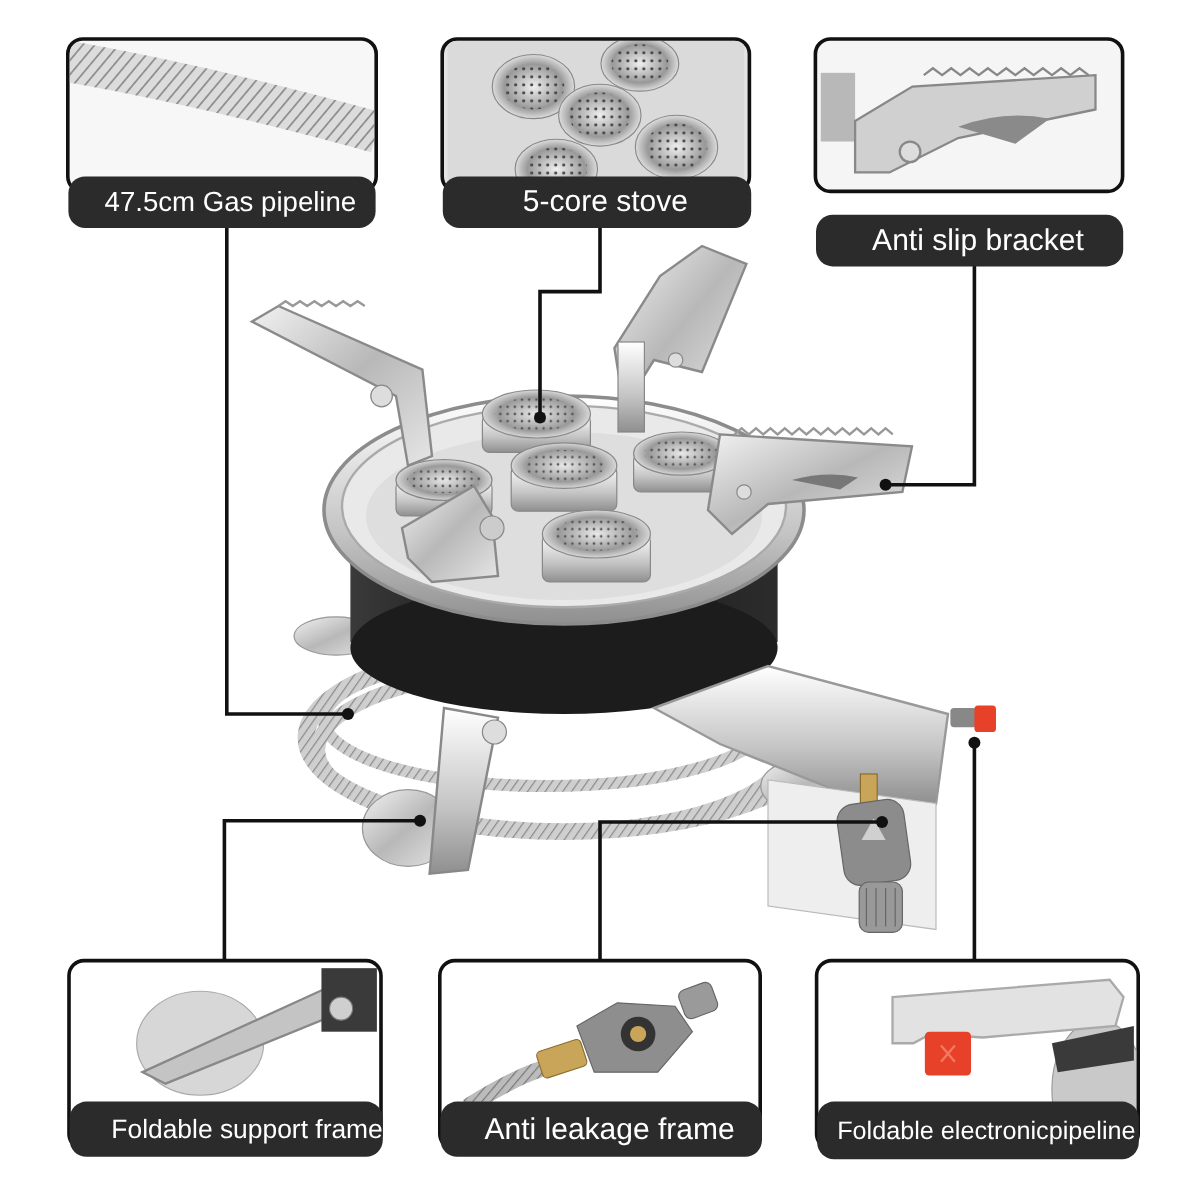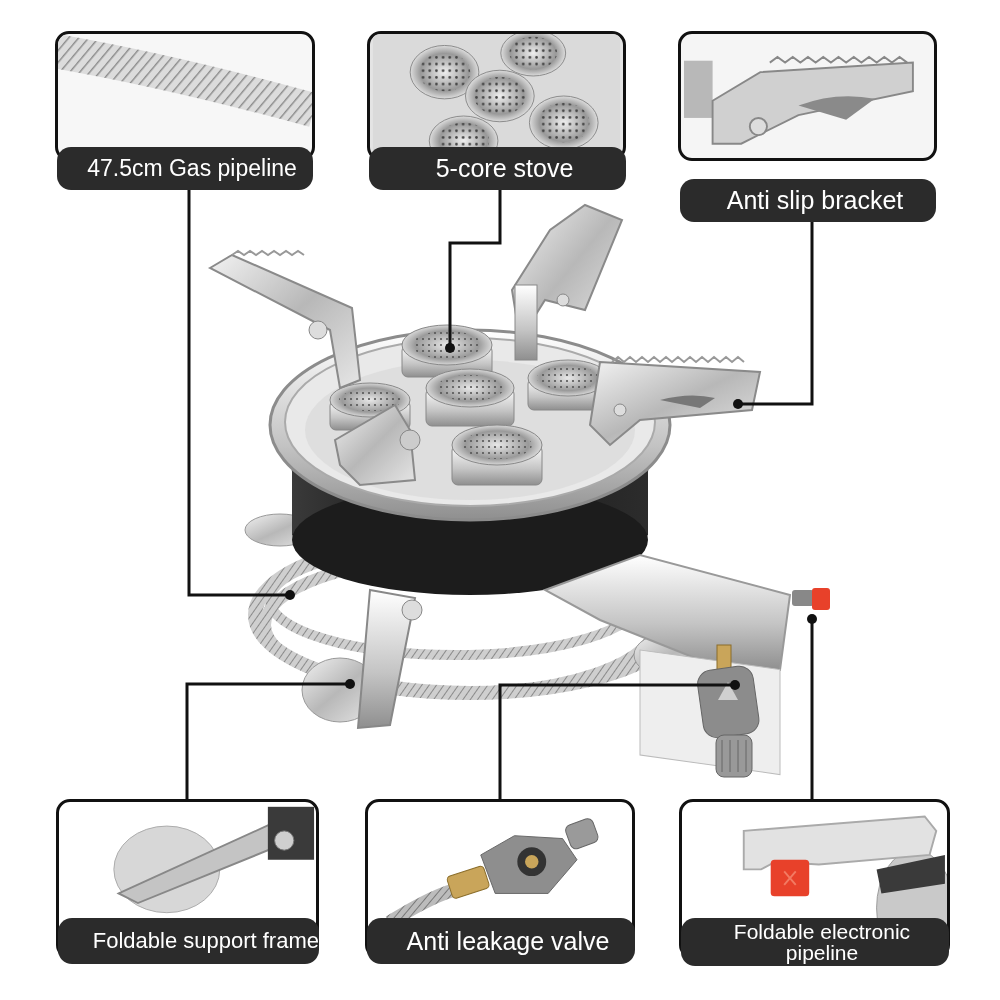--- a/index.html
+++ b/index.html
@@ -251,28 +251,28 @@
     </defs>
     <path d="M20 125 Q60 100 85 92" stroke="url(#braidV)" stroke-width="14" fill="none"></path>
     <rect x="82" y="72" width="40" height="24" rx="4" fill="#c9a55a" stroke="#8a6d2a" transform="rotate(-18 100 84)"></rect>
     <path d="M115 55 L150 35 L200 38 L215 60 L185 95 L130 95 Z" fill="#8e8e8e" stroke="#666"></path>
     <circle cx="168" cy="62" r="15" fill="#333"></circle>
     <circle cx="168" cy="62" r="7" fill="#c9a55a"></circle>
     <rect x="205" y="20" width="30" height="26" rx="6" fill="#9a9a9a" stroke="#666" transform="rotate(-20 220 33)"></rect>
   </svg>
 </div>
 <div class="callout-label" style="left:367px;top:918px;width:268px;height:46px;font-size:25px;z-index:4;">
-  <span>Anti leakage valve</span>
+  <span>Anti leakage frame</span>
 </div>
 
 <div class="callout-box thumb" style="left:679px;top:799px;width:271px;height:160px;z-index:3;background:#ffffff;">
   <svg viewBox="0 0 271 160" width="265" height="154">
     <ellipse cx="240" cy="110" rx="40" ry="60" fill="#c9c9c9" stroke="#999"></ellipse>
     <path d="M200 70 L271 55 L271 85 L205 95 Z" fill="#3a3a3a"></path>
     <polygon points="62,30 250,15 262,30 255,55 140,65 95,62 80,70 62,70" fill="#e2e2e2" stroke="#aaa" stroke-width="2"></polygon>
     <rect x="90" y="60" width="40" height="38" rx="4" fill="#e8412a"></rect>
     <path d="M104 72 l12 14 M116 72 l-12 14" stroke="#f27a62" stroke-width="2"></path>
   </svg>
 </div>
-<div class="callout-label" style="left:681px;top:918px;width:268px;height:48px;font-size:21px;flex-direction:column;z-index:4;">
+<div class="callout-label" style="left:681px;top:918px;width:268px;height:48px;font-size:21px;flex-direction:row;z-index:4;">
   <span>Foldable electronic</span>
   <span>pipeline</span>
 </div>
 
 </body></html>

